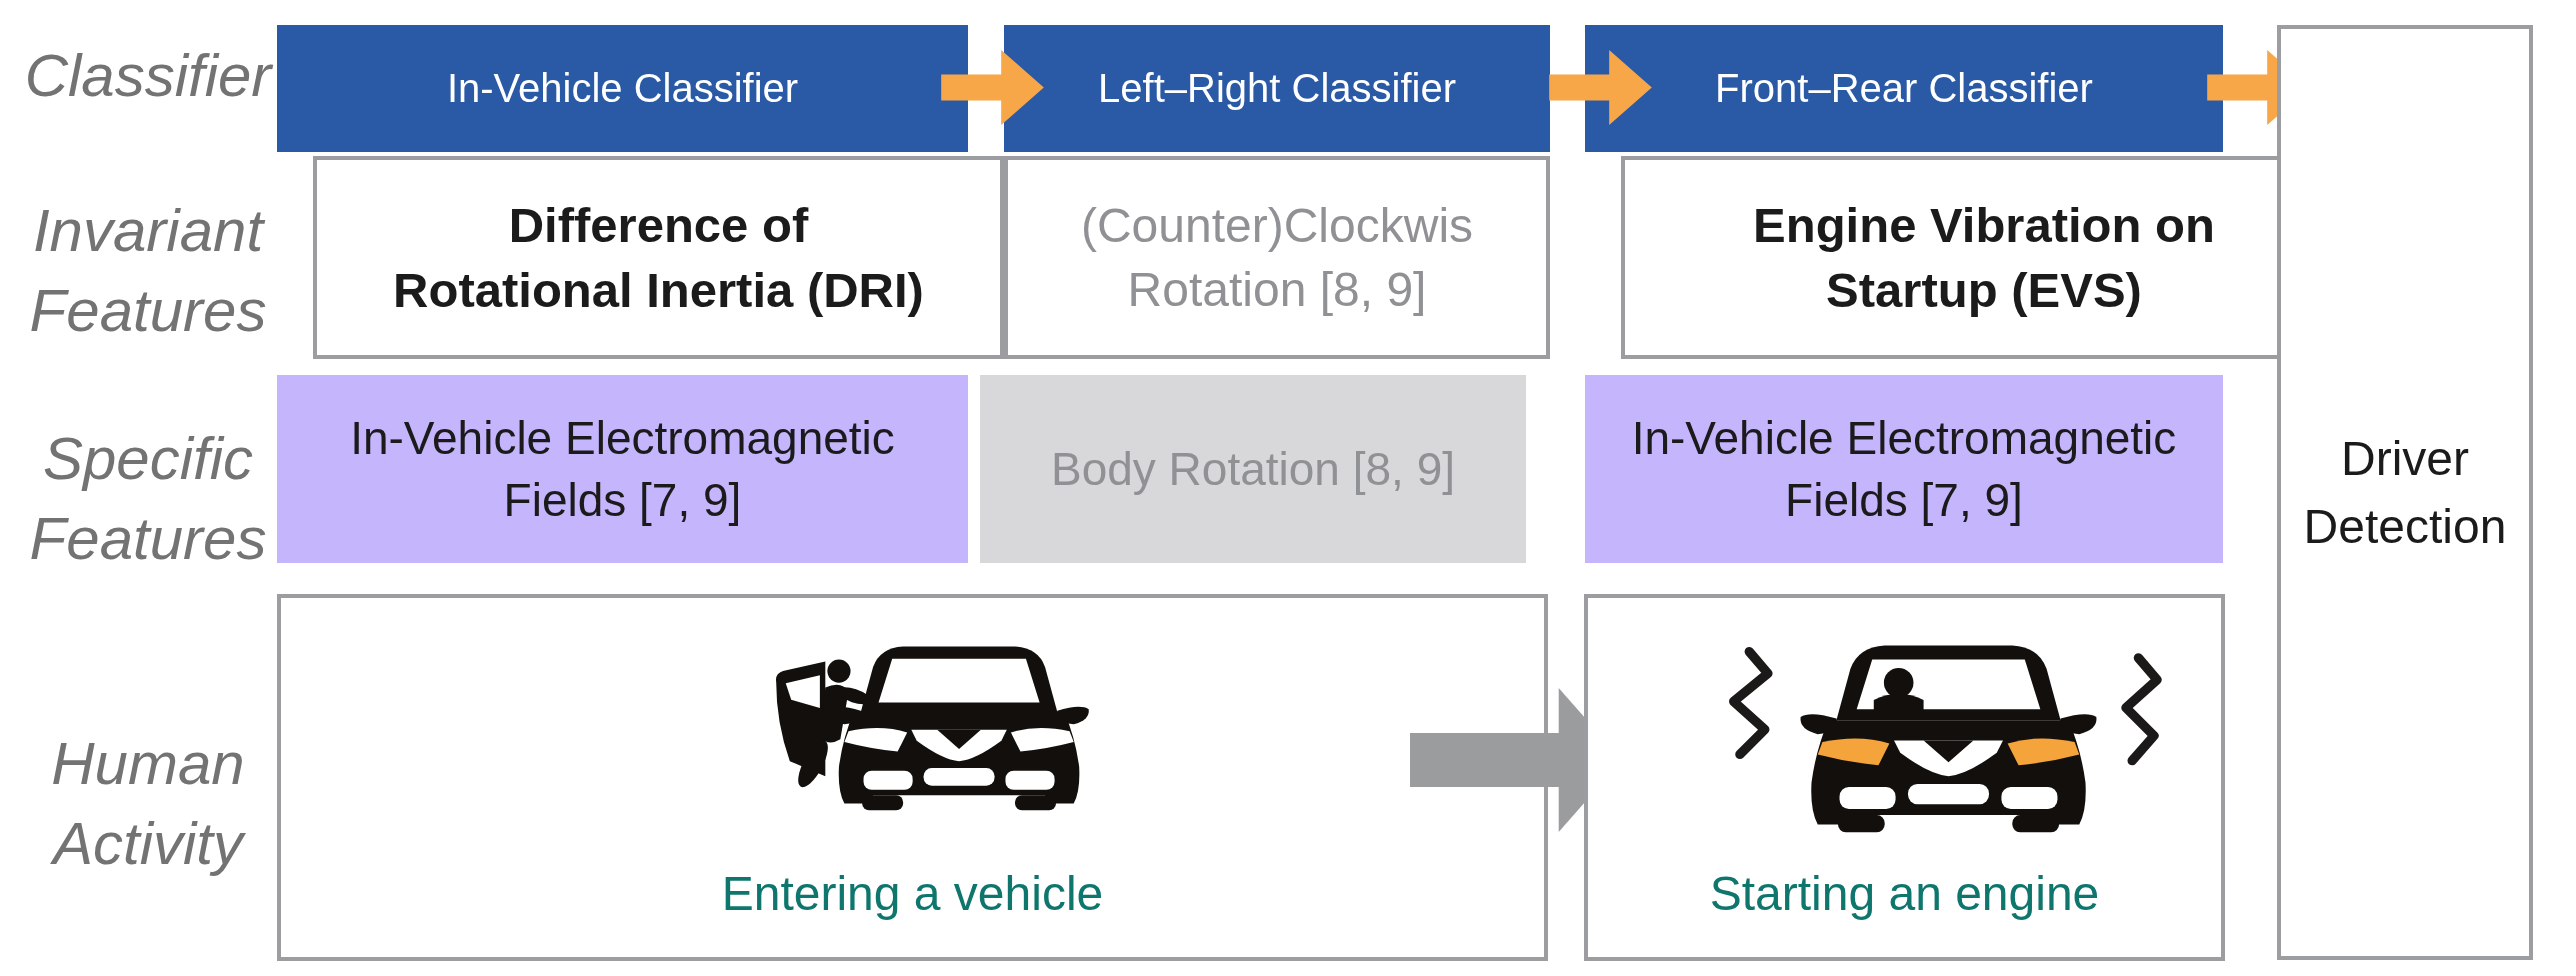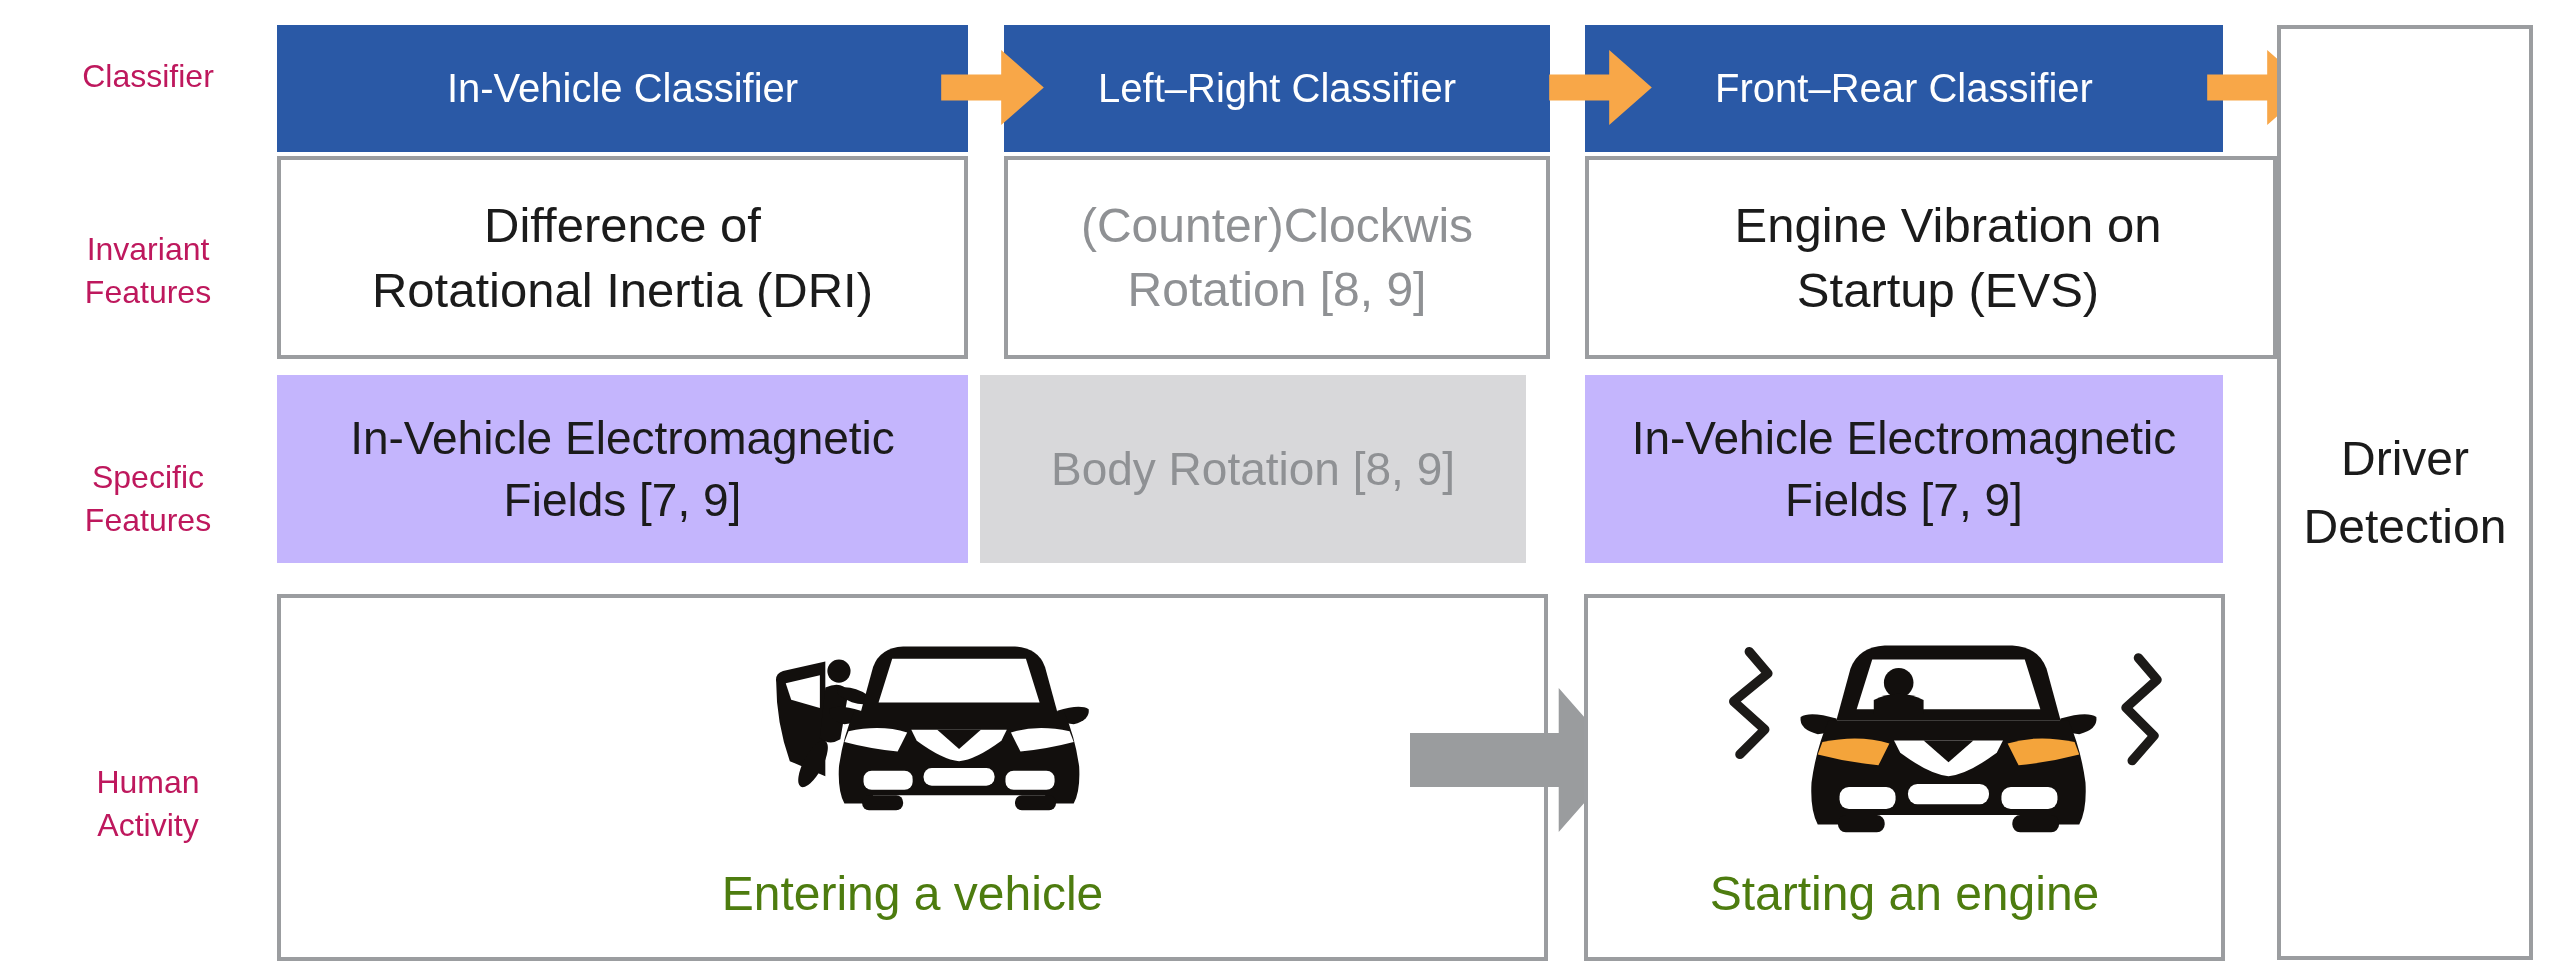--- a/index.html
+++ b/index.html
@@ -1,34 +1,34 @@
 <!DOCTYPE html>
 <html style="font-size:12.7px"><head>
 <meta charset="utf-8">
 <style>
   html,body{margin:0;padding:0;background:#ffffff;}
   body{width:2576px;height:976px;position:relative;font-family:"Liberation Sans","DejaVu Sans",sans-serif;color:#1b1b1b;}
   .abs{position:absolute;box-sizing:border-box;}
   .center{display:flex;align-items:center;justify-content:center;text-align:center;}
   .preline{white-space:pre-line;}
   
-  .rowlabel{width:274px;font-size:32px;line-height:1.32;color:#be185d;}
+  .rowlabel{width:274px;font-size:60px;line-height:1.32;color:#737373;font-style:italic;}
   
   .chead{background:#2a59a6;color:#ffffff;font-size:40px;top:25px;height:127px;}
   
   .invbox{top:156px;height:203px;background:#ffffff;border:4px solid #9b9da0;font-size:48px;line-height:1.32;}
-  .invbox.strong{font-weight:normal;font-size:49px;}
+  .invbox.strong{font-weight:bold;font-size:49px;margin-left:36px;}
   .muted{color:#8f9194;}
   
   .specbox{top:375px;height:188px;font-size:46px;line-height:1.35;}
   .specbox.dark{background:#c4b5fd;color:#1b1b1b;}
   .specbox.light{background:#d8d8da;color:#8f9194;}
   
   .actbox{top:594px;height:367px;background:#ffffff;border:4px solid #9b9da0;}
-  .caption{position:absolute;left:0;right:0;bottom:36px;text-align:center;font-size:48px;color:#4d7c0f;}
+  .caption{position:absolute;left:0;right:0;bottom:36px;text-align:center;font-size:48px;color:#0f766e;}
   
   .driverbox{left:2277px;top:25px;width:256px;height:935px;background:#ffffff;border:4px solid #9b9da0;font-size:48px;line-height:1.4;}
   .arrow{overflow:visible;}
 </style>
 </head>
 <body>
 
 <div class="abs center rowlabel preline" style="left:11px;top:46px;height:60px;">Classifier</div>
 <div class="abs center rowlabel preline" style="left:11px;top:208px;height:125px;">Invariant
 Features</div>

